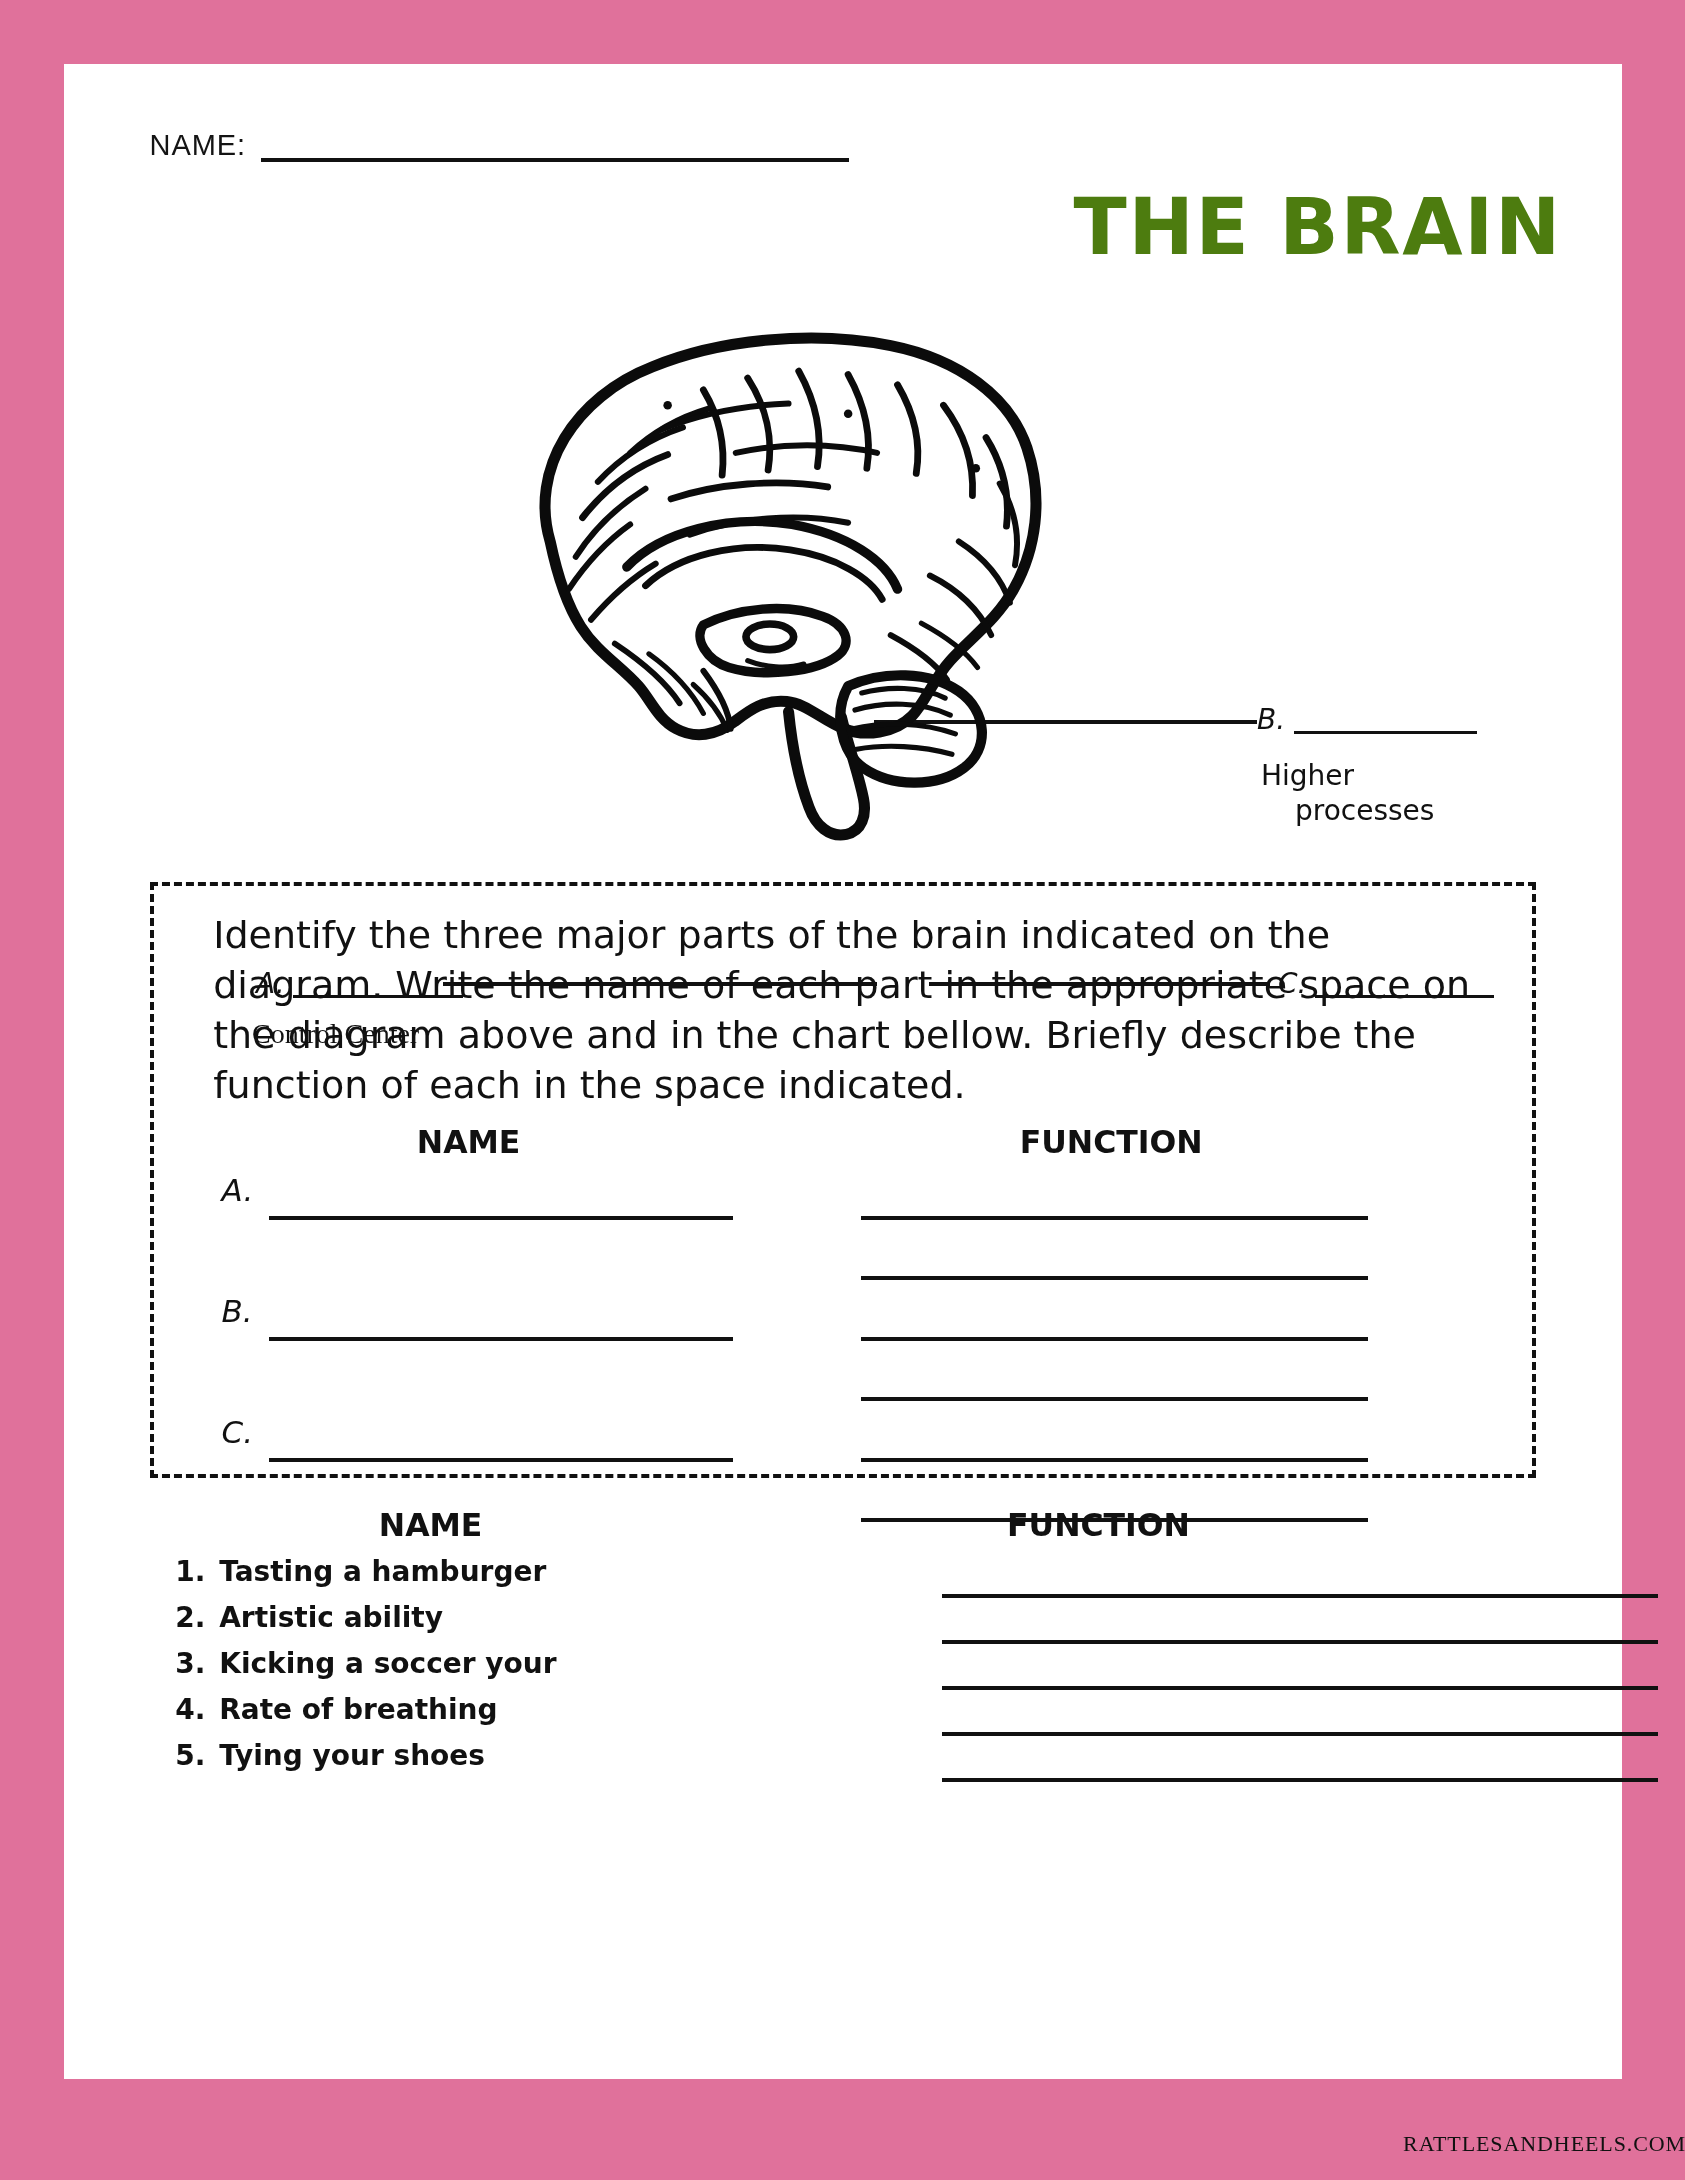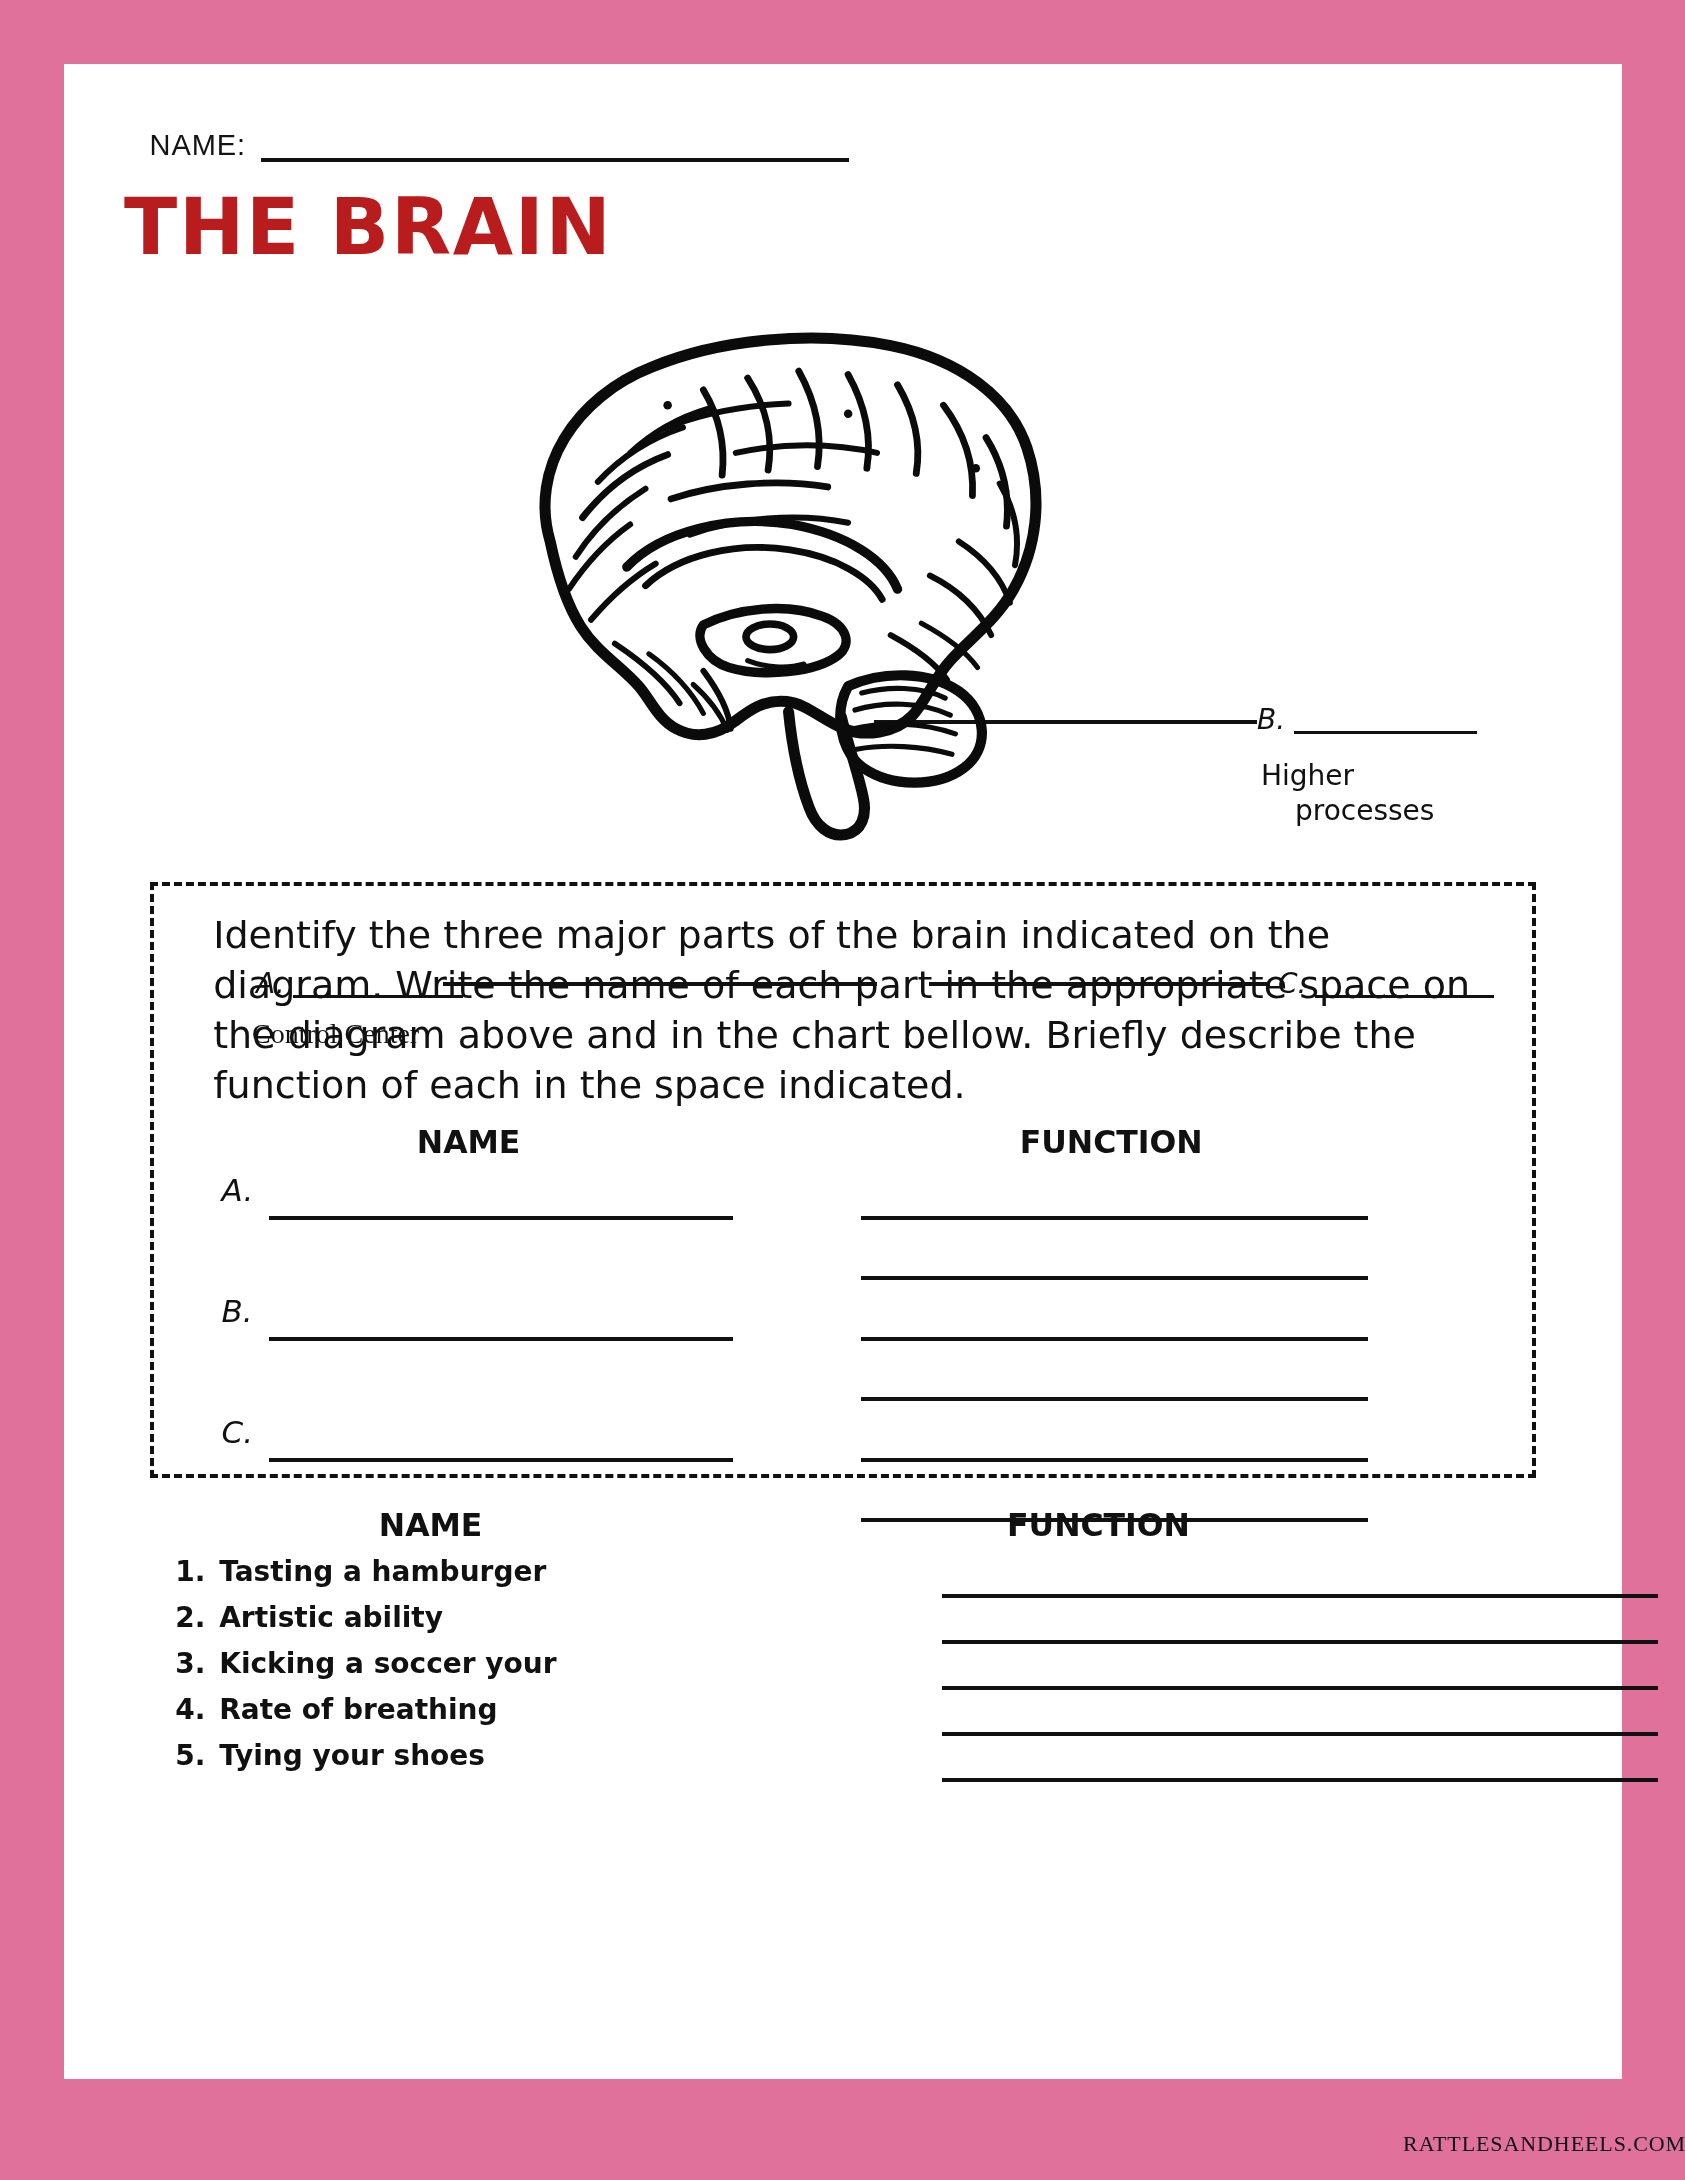--- a/index.html
+++ b/index.html
@@ -45,26 +45,26 @@
     font-family: "Liberation Sans", sans-serif;
   }
   .name-blank {
     width: 588px;
     border-bottom: 4.3px solid #111;
     height: 29px;
   }
 
   
   .title {
-    text-align: left;
+    text-align: right;
     font-family: "DejaVu Sans", sans-serif;
     font-weight: 900;
     font-size: 78px;
     letter-spacing: 1.7px;
-    color: #b91c1c;
+    color: #4d7c0f;
     margin-top: 12px;
     line-height: 1.05;
   }
 
   
   .diagram {
     position: relative;
     height: 596px;
     margin-top: 8.5px;
   }

